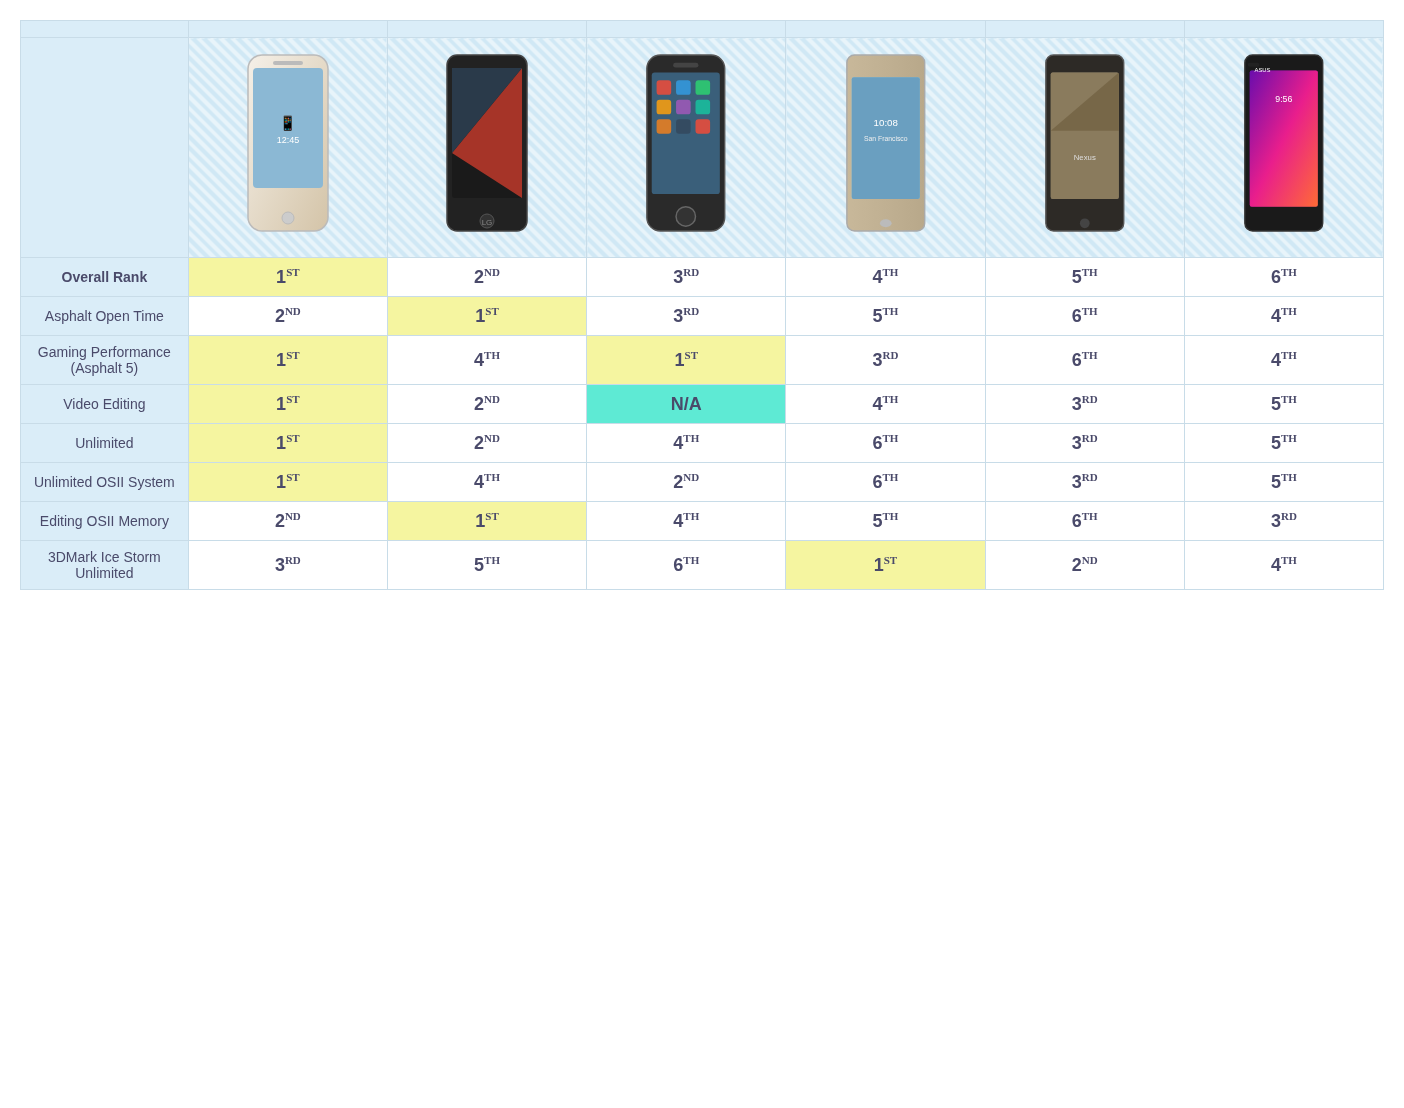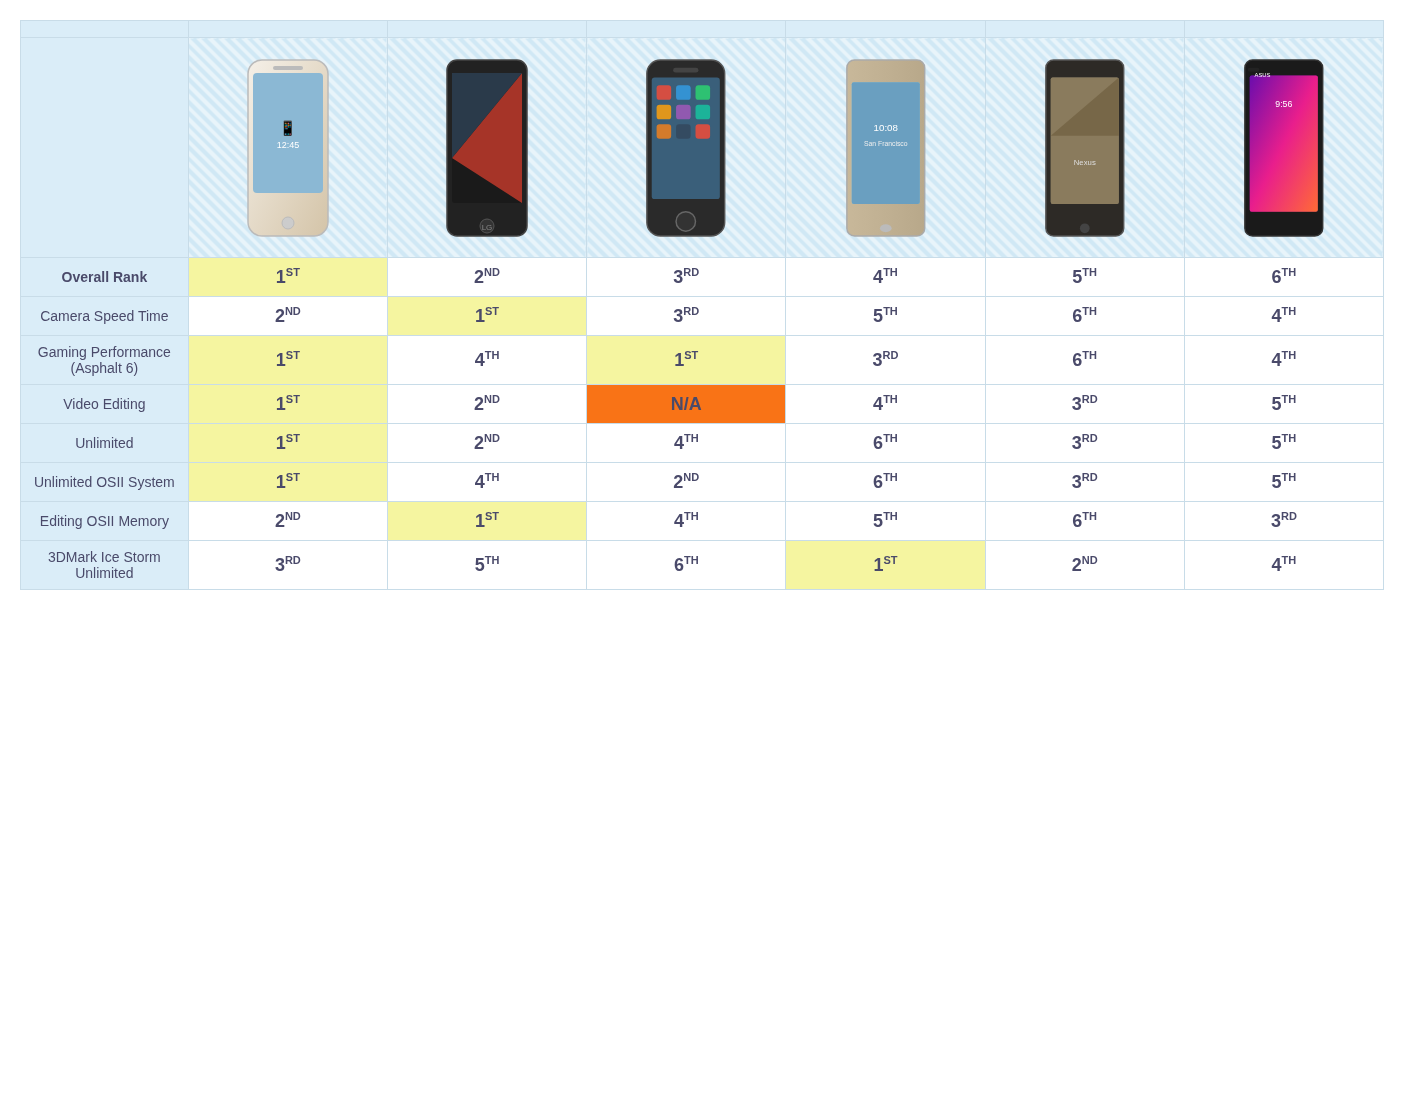--- a/index.html
+++ b/index.html
@@ -43,39 +43,39 @@
         #d0e8f5 4px,
         #d0e8f5 8px
       );
       padding: 10px;
       height: 220px;
     }
     .phone-placeholder {
       width: 100%;
       height: 190px;
       display: flex;
-      align-items: center;
       justify-content: center;
       font-size: 11px;
       color: #666;
     }
     
     .phone-svg {
       height: 180px;
       width: auto;
     }
     .rank-cell {
       font-size: 18px;
       font-weight: bold;
       color: #4a4a6a;
       background: #fff;
     }
     .rank-cell sup {
       font-size: 11px;
       font-weight: bold;
+      font-family: Liberation Serif, serif;
     }
     .highlight-yellow {
       background: #f5f5a0 !important;
     }
   </style>
 </head>
 <body>
 
 <table class="comparison-table">
   <colgroup>
@@ -233,42 +233,42 @@
   <tr>
         <td class="row-label"><strong>Overall Rank</strong></td>
         <td class="rank-cell highlight-yellow"><span>1<sup>ST</sup></span></td>
         <td class="rank-cell" style="background: rgb(255, 255, 255);"><span>2<sup>ND</sup></span></td>
         <td class="rank-cell" style="background: rgb(255, 255, 255);"><span>3<sup>RD</sup></span></td>
         <td class="rank-cell" style="background: rgb(255, 255, 255);"><span>4<sup>TH</sup></span></td>
         <td class="rank-cell" style="background: rgb(255, 255, 255);"><span>5<sup>TH</sup></span></td>
         <td class="rank-cell" style="background: rgb(255, 255, 255);"><span>6<sup>TH</sup></span></td>
       </tr>
       <tr>
-        <td class="row-label">Camera Speed Time</td>
-        <td class="rank-cell" style="background: rgb(255, 255, 255);"><span>2<sup>ND</sup></span></td>
-        <td class="rank-cell highlight-yellow"><span>1<sup>ST</sup></span></td>
-        <td class="rank-cell" style="background: rgb(255, 255, 255);"><span>3<sup>RD</sup></span></td>
-        <td class="rank-cell" style="background: rgb(255, 255, 255);"><span>5<sup>TH</sup></span></td>
-        <td class="rank-cell" style="background: rgb(255, 255, 255);"><span>6<sup>TH</sup></span></td>
-        <td class="rank-cell" style="background: rgb(255, 255, 255);"><span>4<sup>TH</sup></span></td>
-      </tr>
-      <tr>
-        <td class="row-label">Gaming Performance (Asphalt 6)</td>
+        <td class="row-label">Asphalt Open Time</td>
+        <td class="rank-cell" style="background: rgb(255, 255, 255);"><span>2<sup>ND</sup></span></td>
+        <td class="rank-cell highlight-yellow"><span>1<sup>ST</sup></span></td>
+        <td class="rank-cell" style="background: rgb(255, 255, 255);"><span>3<sup>RD</sup></span></td>
+        <td class="rank-cell" style="background: rgb(255, 255, 255);"><span>5<sup>TH</sup></span></td>
+        <td class="rank-cell" style="background: rgb(255, 255, 255);"><span>6<sup>TH</sup></span></td>
+        <td class="rank-cell" style="background: rgb(255, 255, 255);"><span>4<sup>TH</sup></span></td>
+      </tr>
+      <tr>
+        <td class="row-label">Gaming Performance (Asphalt 5)</td>
         <td class="rank-cell highlight-yellow"><span>1<sup>ST</sup></span></td>
         <td class="rank-cell" style="background: rgb(255, 255, 255);"><span>4<sup>TH</sup></span></td>
         <td class="rank-cell highlight-yellow"><span>1<sup>ST</sup></span></td>
         <td class="rank-cell" style="background: rgb(255, 255, 255);"><span>3<sup>RD</sup></span></td>
         <td class="rank-cell" style="background: rgb(255, 255, 255);"><span>6<sup>TH</sup></span></td>
         <td class="rank-cell" style="background: rgb(255, 255, 255);"><span>4<sup>TH</sup></span></td>
       </tr>
       <tr>
         <td class="row-label">Video Editing</td>
         <td class="rank-cell highlight-yellow"><span>1<sup>ST</sup></span></td>
         <td class="rank-cell" style="background: rgb(255, 255, 255);"><span>2<sup>ND</sup></span></td>
-        <td class="rank-cell" style="background: #f97316;"><span>N/A</span></td>
+        <td class="rank-cell" style="background: #5eead4;"><span>N/A</span></td>
         <td class="rank-cell" style="background: rgb(255, 255, 255);"><span>4<sup>TH</sup></span></td>
         <td class="rank-cell" style="background: rgb(255, 255, 255);"><span>3<sup>RD</sup></span></td>
         <td class="rank-cell" style="background: rgb(255, 255, 255);"><span>5<sup>TH</sup></span></td>
       </tr>
       <tr>
         <td class="row-label">Unlimited</td>
         <td class="rank-cell highlight-yellow"><span>1<sup>ST</sup></span></td>
         <td class="rank-cell" style="background: rgb(255, 255, 255);"><span>2<sup>ND</sup></span></td>
         <td class="rank-cell" style="background: rgb(255, 255, 255);"><span>4<sup>TH</sup></span></td>
         <td class="rank-cell" style="background: rgb(255, 255, 255);"><span>6<sup>TH</sup></span></td>

